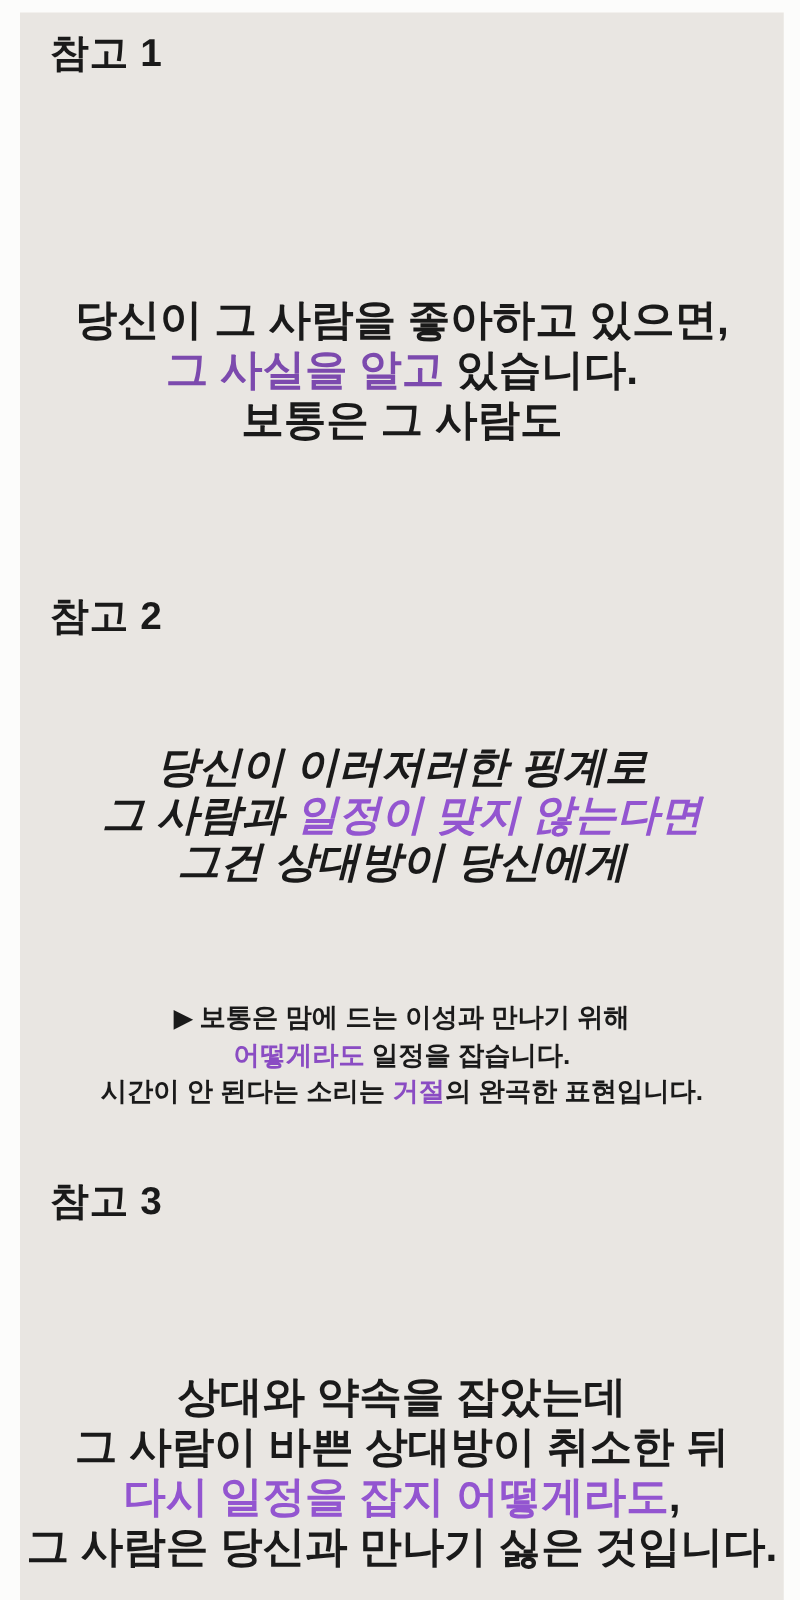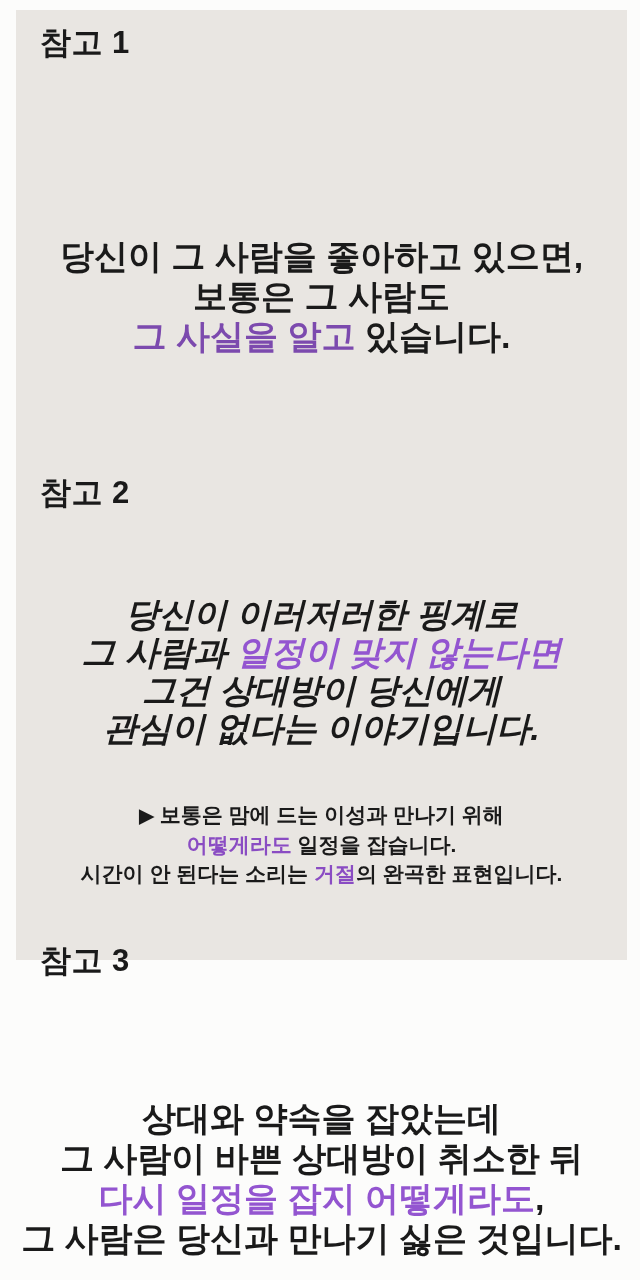--- a/index.html
+++ b/index.html
@@ -6,21 +6,21 @@
   body {
     width: 640px; height: 1280px;
     background: var(--pageBg, #fcfcfb);
     font-family: "Liberation Sans", sans-serif;
     position: relative;
     overflow: hidden;
   }
   .card {
     position: absolute;
     left: 16px; top: 10px;
-    width: 611px; height: 950px;
+    width: 611px; height: 1270px;
     background: var(--cardBg, #e9e6e2);
   }
   .heading {
     position: absolute;
     left: 24px;
     margin: 0;
     font-size: 31px;
     line-height: 36px;
     font-weight: 700;
     color: var(--ink, #1a1a1a);
@@ -51,32 +51,31 @@
 </style>
 </head>
 <body>
 
 <div class="card">
 
   <div class="sec1">
     <h2 class="heading h1">참고 1</h2>
     <div class="para p-main p1">
       <div class="line"><span>당신이 그 사람을 좋아하고 있으면,</span></div>
+      <div class="line"><span class="accent">그 사실을 알고</span><span> 있습니다.</span></div>
       <div class="line"><span>보통은 그 사람도</span></div>
-      <div class="line"><span class="accent">그 사실을 알고</span><span> 있습니다.</span></div>
     </div>
   </div>
 
   <div class="sec2">
     <h2 class="heading h2">참고 2</h2>
     <div class="para p-main p2">
       <div class="line"><span>당신이 이러저러한 핑계로</span></div>
       <div class="line"><span>그 사람과 </span><span class="accent">일정이 맞지 않는다면</span></div>
       <div class="line"><span>그건 상대방이 당신에게</span></div>
-      <div class="line"><span>관심이 없다는 이야기입니다.</span></div>
     </div>
     <div class="para note">
       <div class="line"><span class="bullet">▶</span><span> 보통은 맘에 드는 이성과 만나기 위해</span></div>
       <div class="line"><span class="accent">어떻게라도</span><span> 일정을 잡습니다.</span></div>
       <div class="line"><span>시간이 안 된다는 소리는 </span><span class="accent">거절</span><span>의 완곡한 표현입니다.</span></div>
     </div>
   </div>
 
   <div class="sec3">
     <h2 class="heading h3">참고 3</h2>

